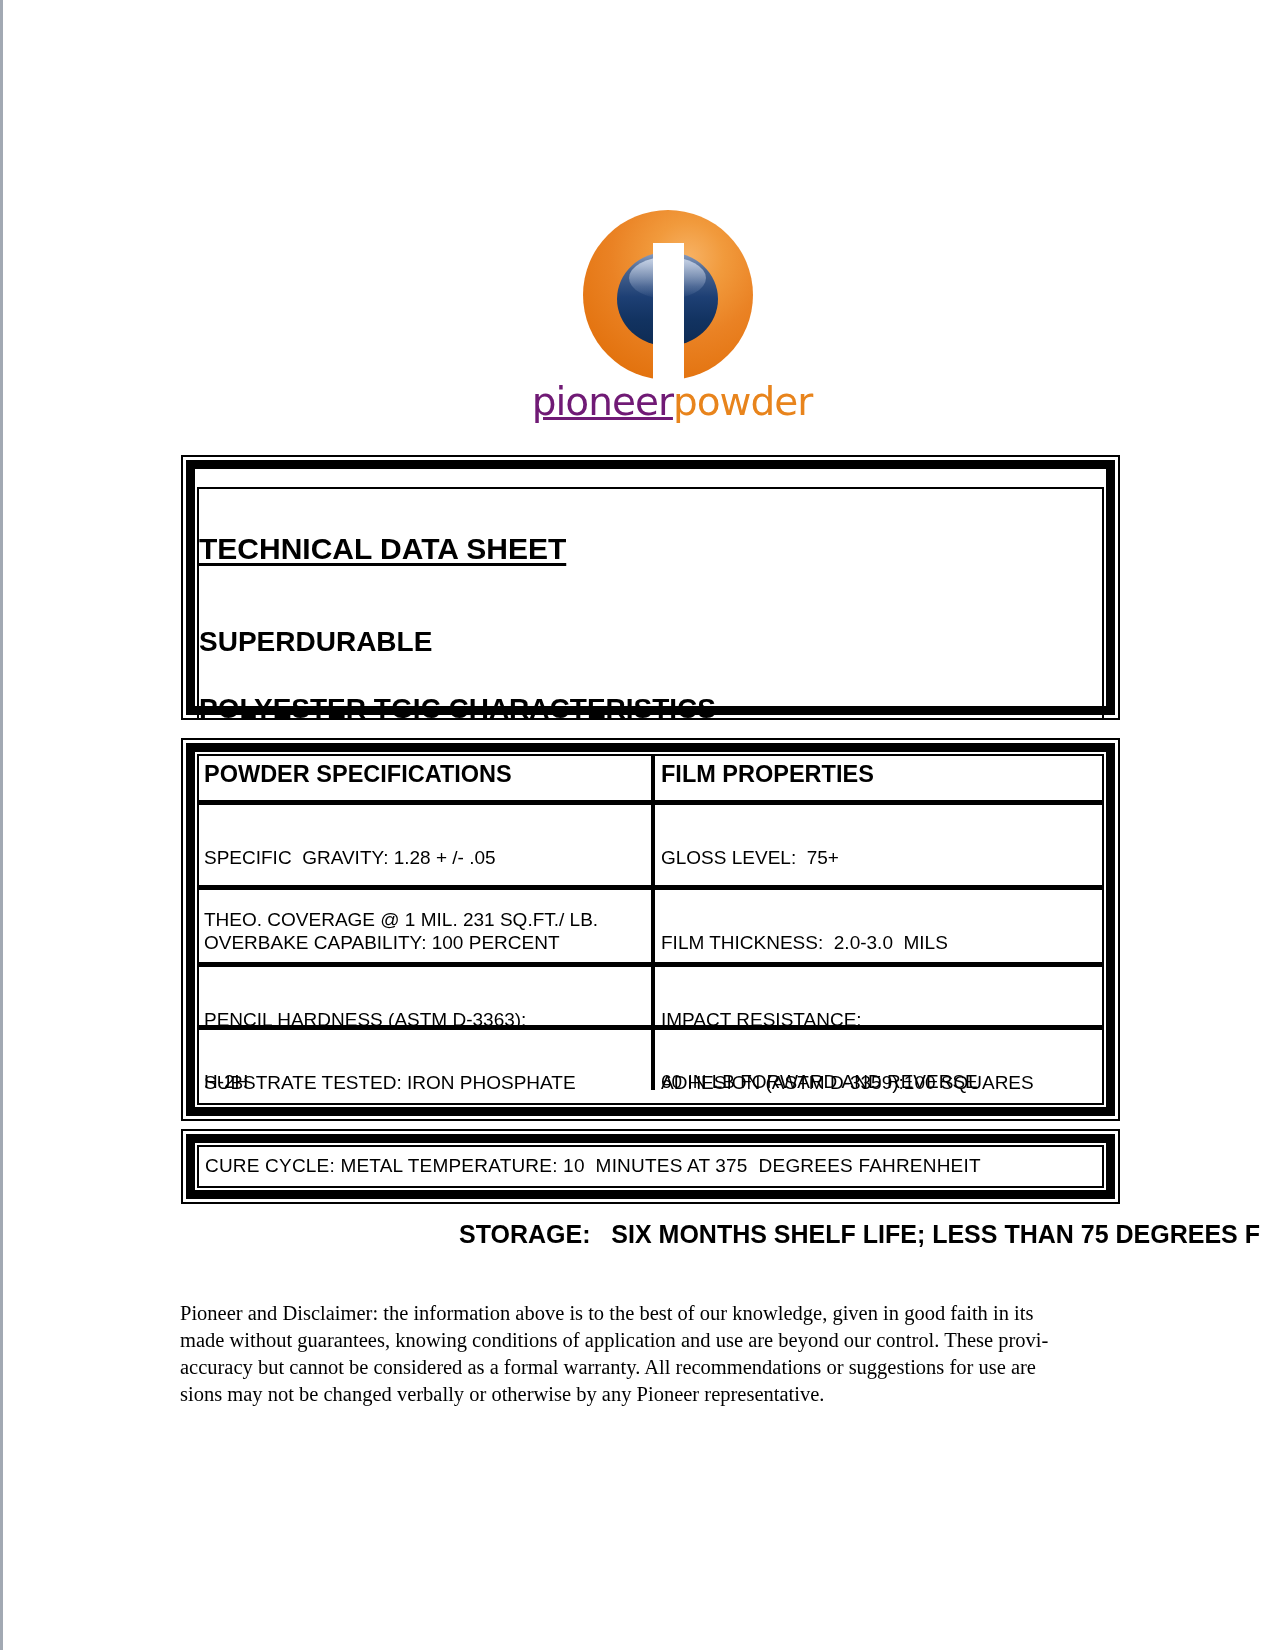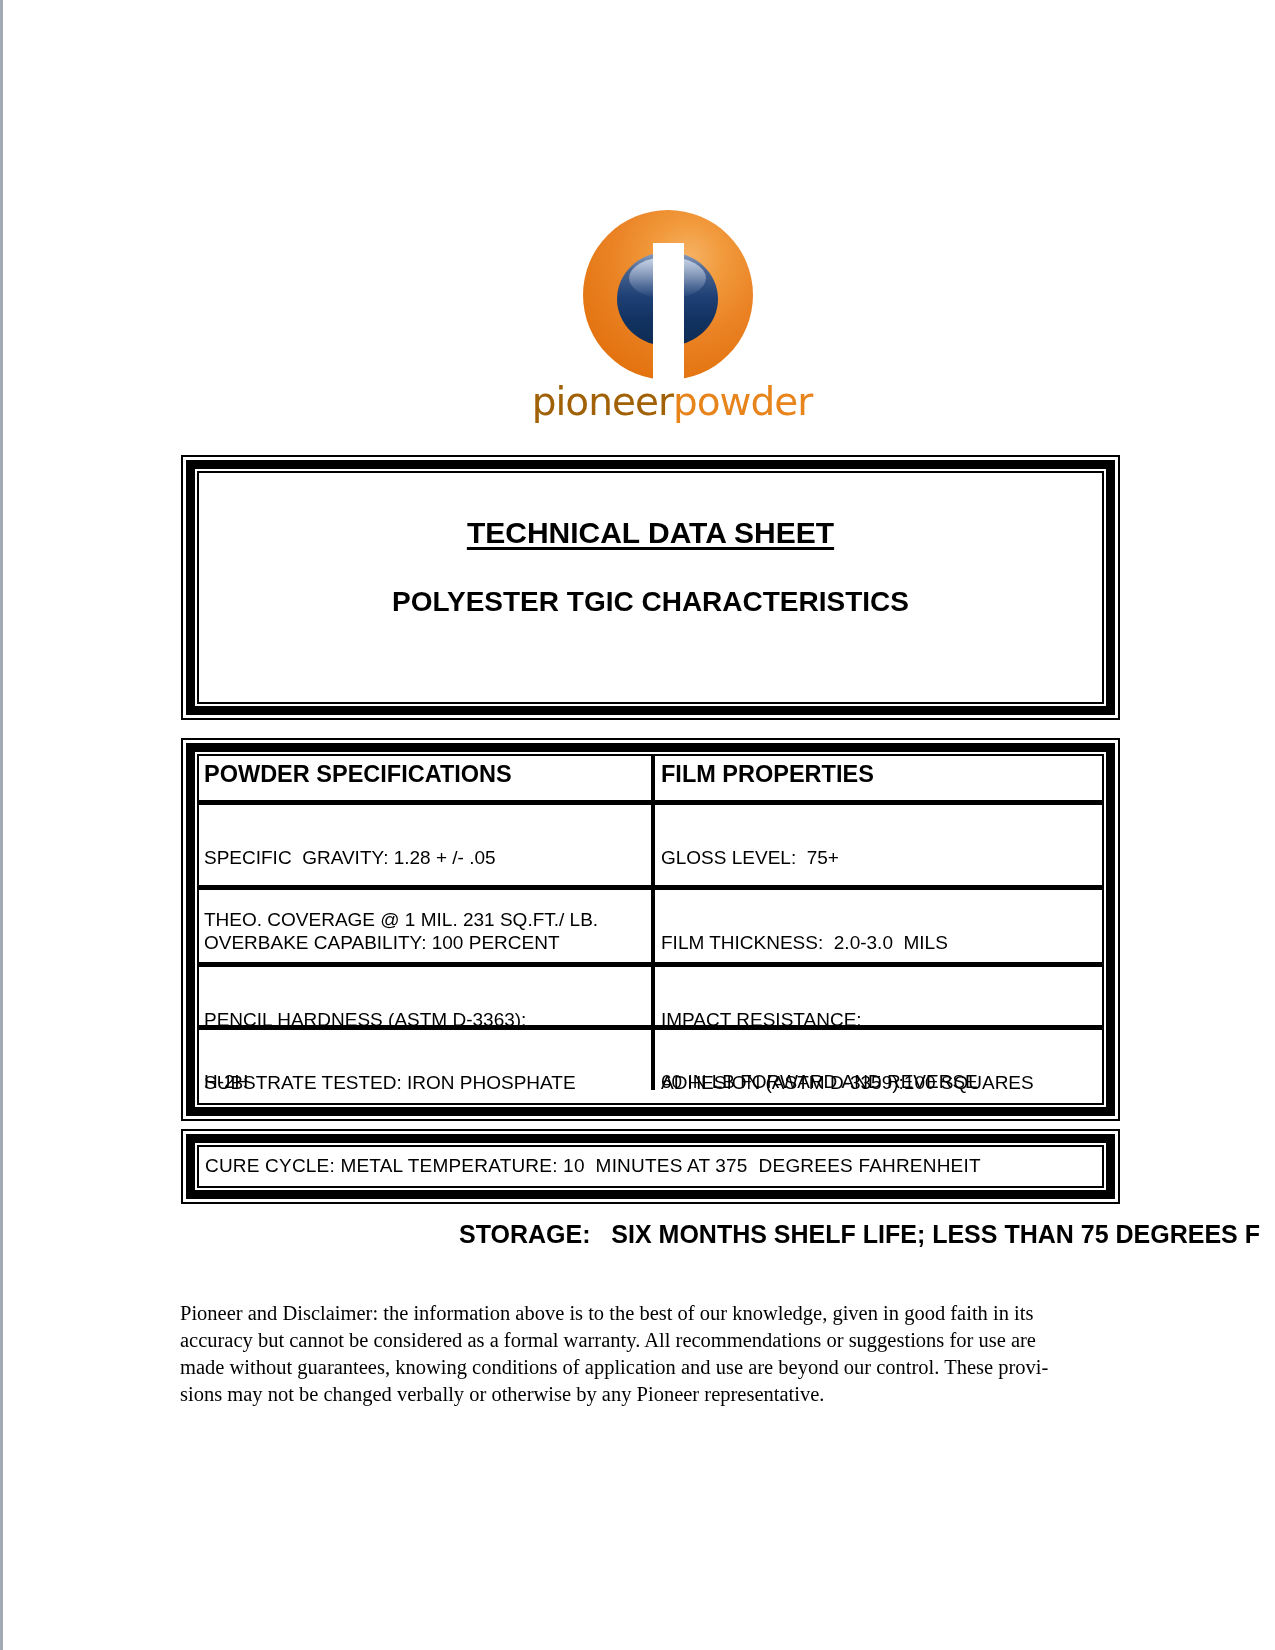--- a/index.html
+++ b/index.html
@@ -11,30 +11,30 @@
   .logo-wrap{position:absolute;left:0;top:0;width:1275px;height:440px;}
   .lg-circle{position:absolute;left:583px;top:210px;width:170px;height:170px;border-radius:50%;
              background:radial-gradient(circle at 62% 28%, #f7b264 0%, #f19a3c 22%, #ea8224 48%, #e3730f 78%, #d96a0a 100%);}
   .lg-navy{position:absolute;left:617px;top:252px;width:101px;height:94px;border-radius:50%;
            background:linear-gradient(180deg,#8ba0c4 0%,#49648f 20%,#1d3f74 48%,#123361 72%,#0e2b53 100%);}
   .lg-gloss{position:absolute;left:629px;top:257px;width:77px;height:42px;border-radius:50%;
             background:linear-gradient(180deg,rgba(205,216,234,0.95) 0%,rgba(140,160,195,0.35) 70%,rgba(140,160,195,0) 100%);}
   .lg-bar{position:absolute;left:653px;top:243px;width:31px;height:144px;background:#ffffff;}
   .lg-text{position:absolute;left:397px;top:380px;width:550px;text-align:center;
            font-family:"DejaVu Sans",sans-serif;font-size:39px;letter-spacing:-1px;line-height:44px;}
-  .lg-p1{color:#a16207;}
+  .lg-p1{color:#701a75;text-decoration:underline;}
   .lg-p2{color:#e8841c;}
 
   
   .fbox{position:absolute;left:181px;box-sizing:border-box;border:2px solid #000;padding:3px;background:#fff;}
   .fmid{box-sizing:border-box;height:100%;border:9px solid #000;padding:2px;}
   .finn{box-sizing:border-box;height:100%;border:2px solid #000;overflow:hidden;}
 
   .title-box{top:455px;width:939px;height:265px;}
-  .title-inner{text-align:center;white-space:pre-wrap;}
+  .title-inner{text-align:left;white-space:pre-wrap;margin-top:16px;}
   .t-heading{margin-top:7px;font-size:30px;font-weight:bold;text-decoration:underline;text-underline-offset:4px;}
   .t-sub1{margin-top:24px;font-size:28px;font-weight:bold;line-height:31px;}
   .t-sub2{font-size:28px;font-weight:bold;line-height:31px;}
 
   .spec-box{top:738px;width:939px;height:383px;}
   .trow{display:flex;box-sizing:border-box;}
   .trow + .trow{border-top:5px solid #000;}
   .th-row{height:44px;}
   .r1{height:85px;}
   .r2{height:77px;}
@@ -66,20 +66,21 @@
     <div class="lg-navy"></div>
     <div class="lg-gloss"></div>
     <div class="lg-bar"></div>
     <div class="lg-text"><span class="lg-p1">pioneer</span><span class="lg-p2">powder</span></div>
   </div>
 
   <div class="fbox title-box">
     <div class="fmid">
       <div class="finn title-inner">
         <div class="t-heading">TECHNICAL DATA SHEET</div>
+        <div class="t-sub1">SUPERDURABLE</div>
         <div class="t-sub2">POLYESTER TGIC CHARACTERISTICS</div>
         
         
       </div>
     </div>
   </div>
 
   <div class="fbox spec-box">
     <div class="fmid">
       <div class="finn">
@@ -139,17 +140,17 @@
       <div class="finn">
         <div class="cure-text">CURE CYCLE: METAL TEMPERATURE: 10  MINUTES AT 375  DEGREES FAHRENHEIT</div>
       </div>
     </div>
   </div>
 
   <div class="storage">STORAGE:   SIX MONTHS SHELF LIFE; LESS THAN 75 DEGREES F</div>
 
   <div class="disclaimer">
     <div class="dline">Pioneer and Disclaimer: the information above is to the best of our knowledge, given in good faith in its</div>
+    <div class="dline">made without guarantees, knowing conditions of application and use are beyond our control. These provi-</div>
     <div class="dline">accuracy but cannot be considered as a formal warranty. All recommendations or suggestions for use are</div>
-    <div class="dline">made without guarantees, knowing conditions of application and use are beyond our control. These provi-</div>
     <div class="dline">sions may not be changed verbally or otherwise by any Pioneer representative.</div>
   </div>
 </div>
 
 </body></html>

